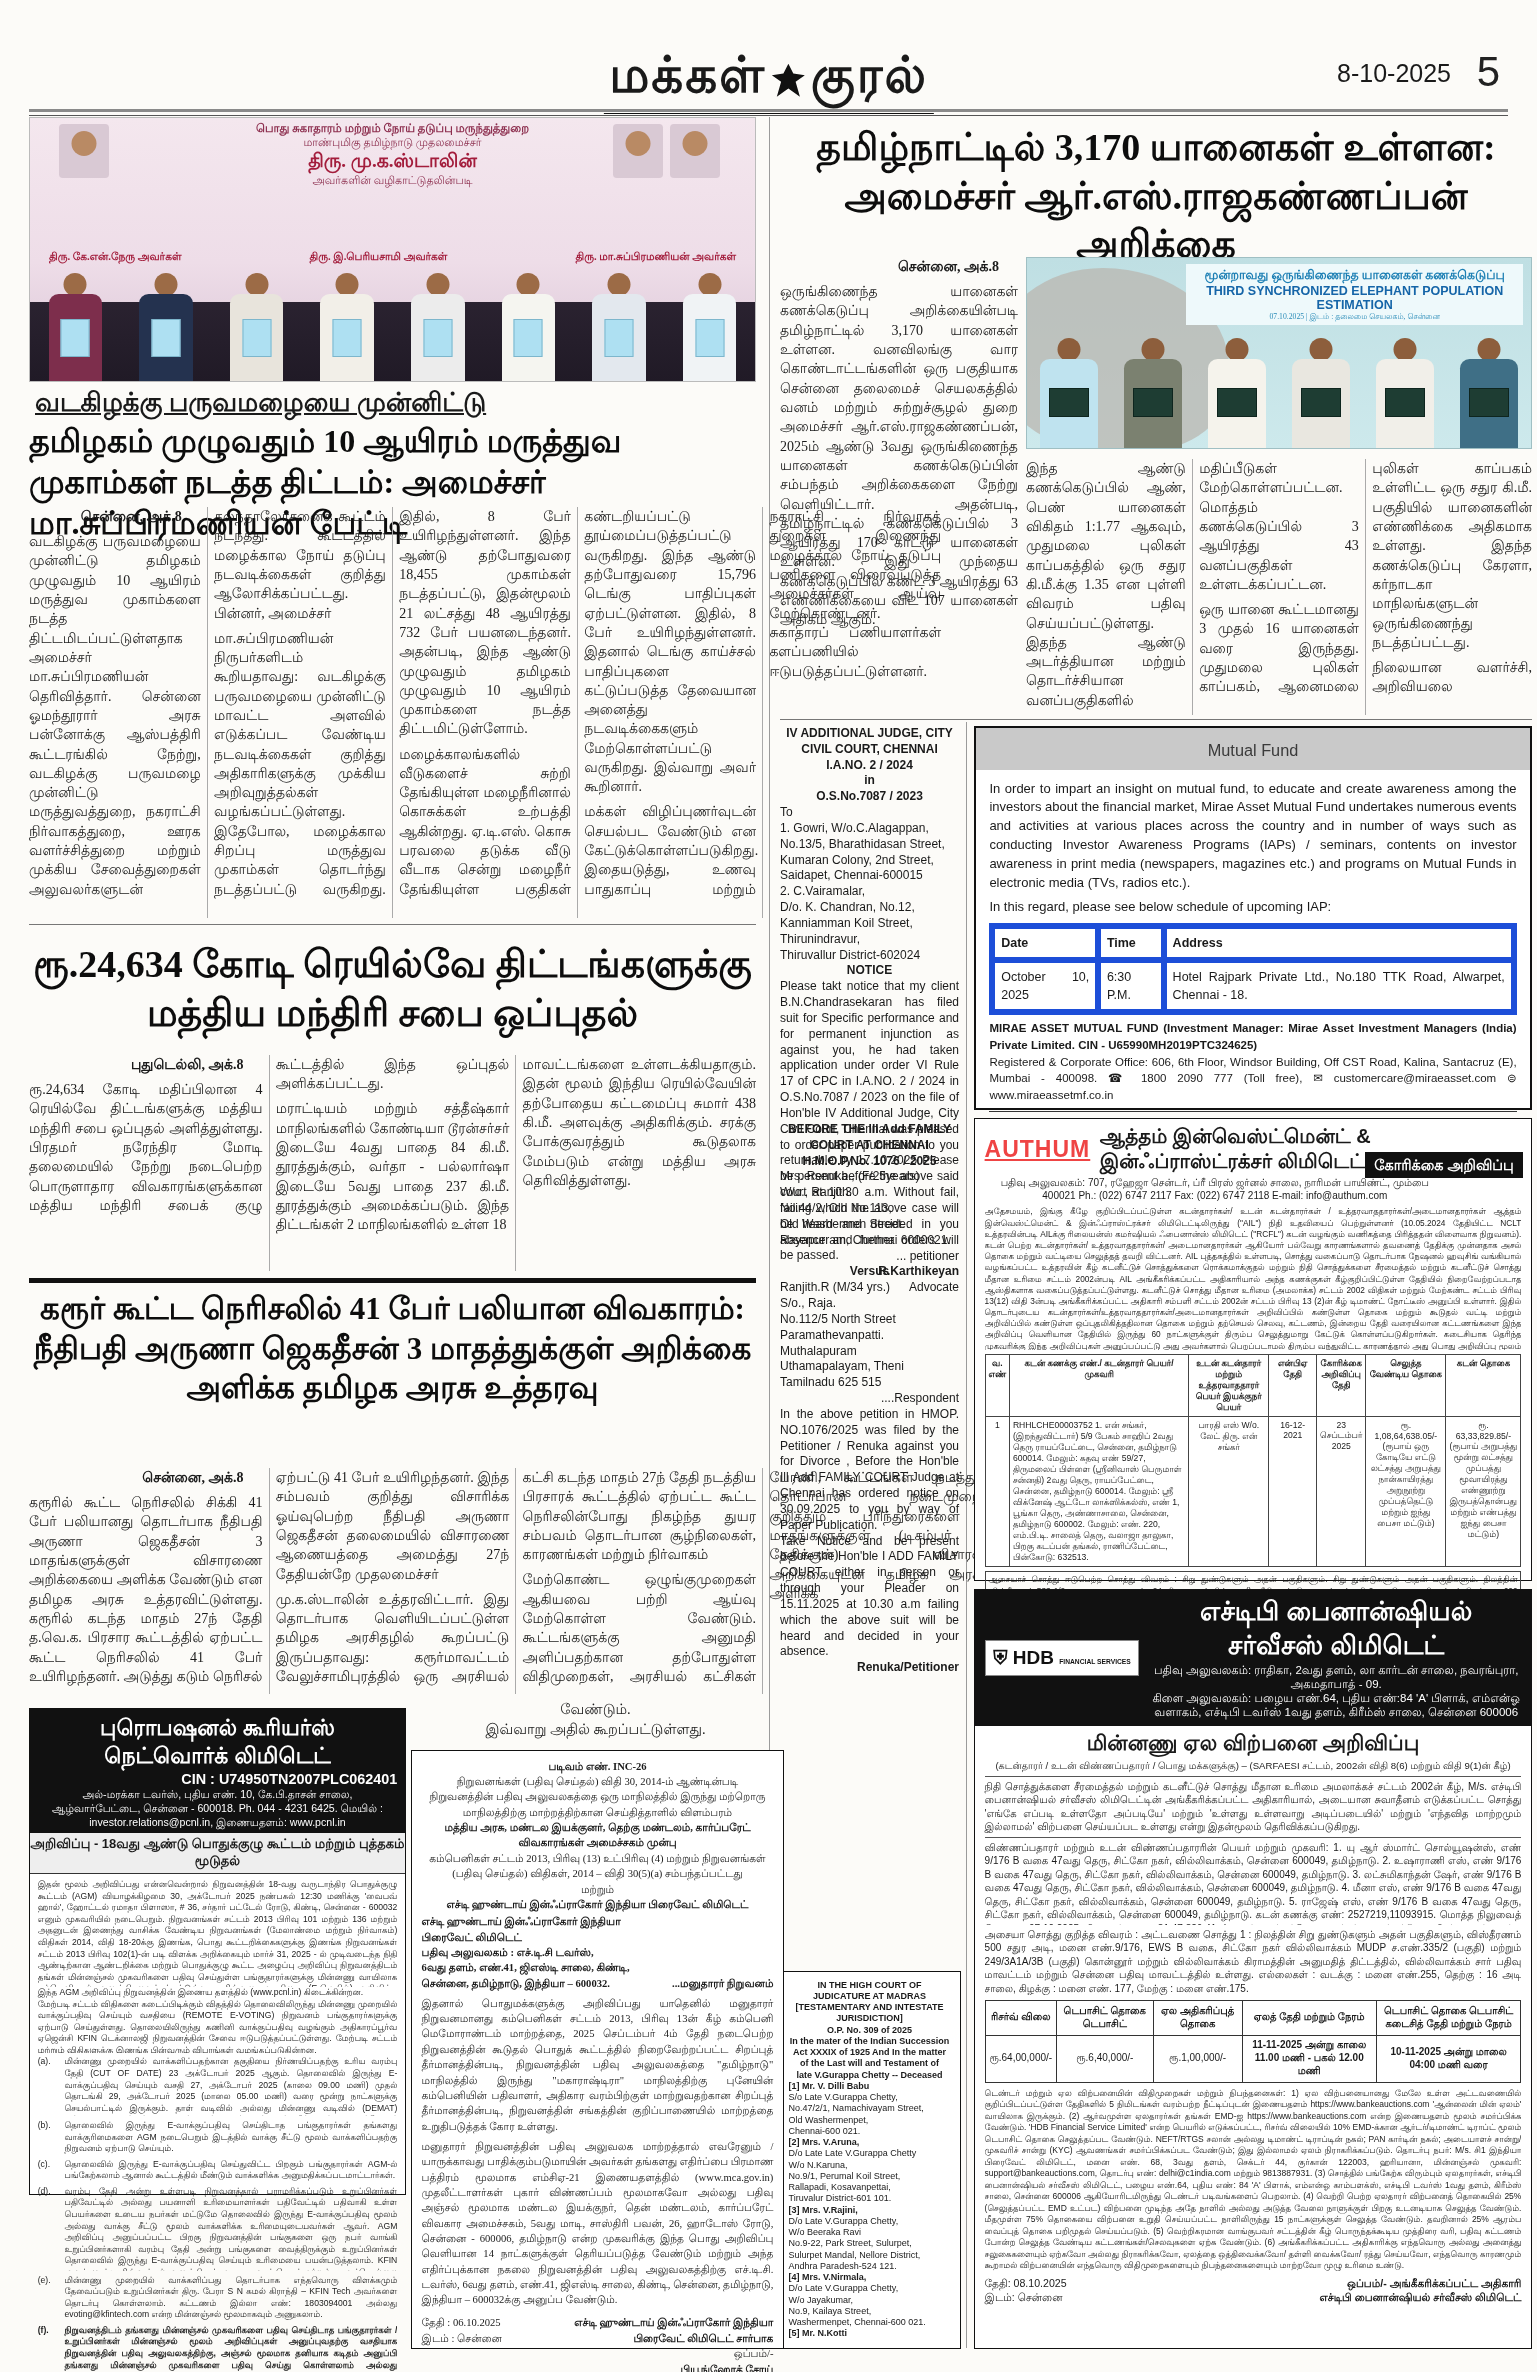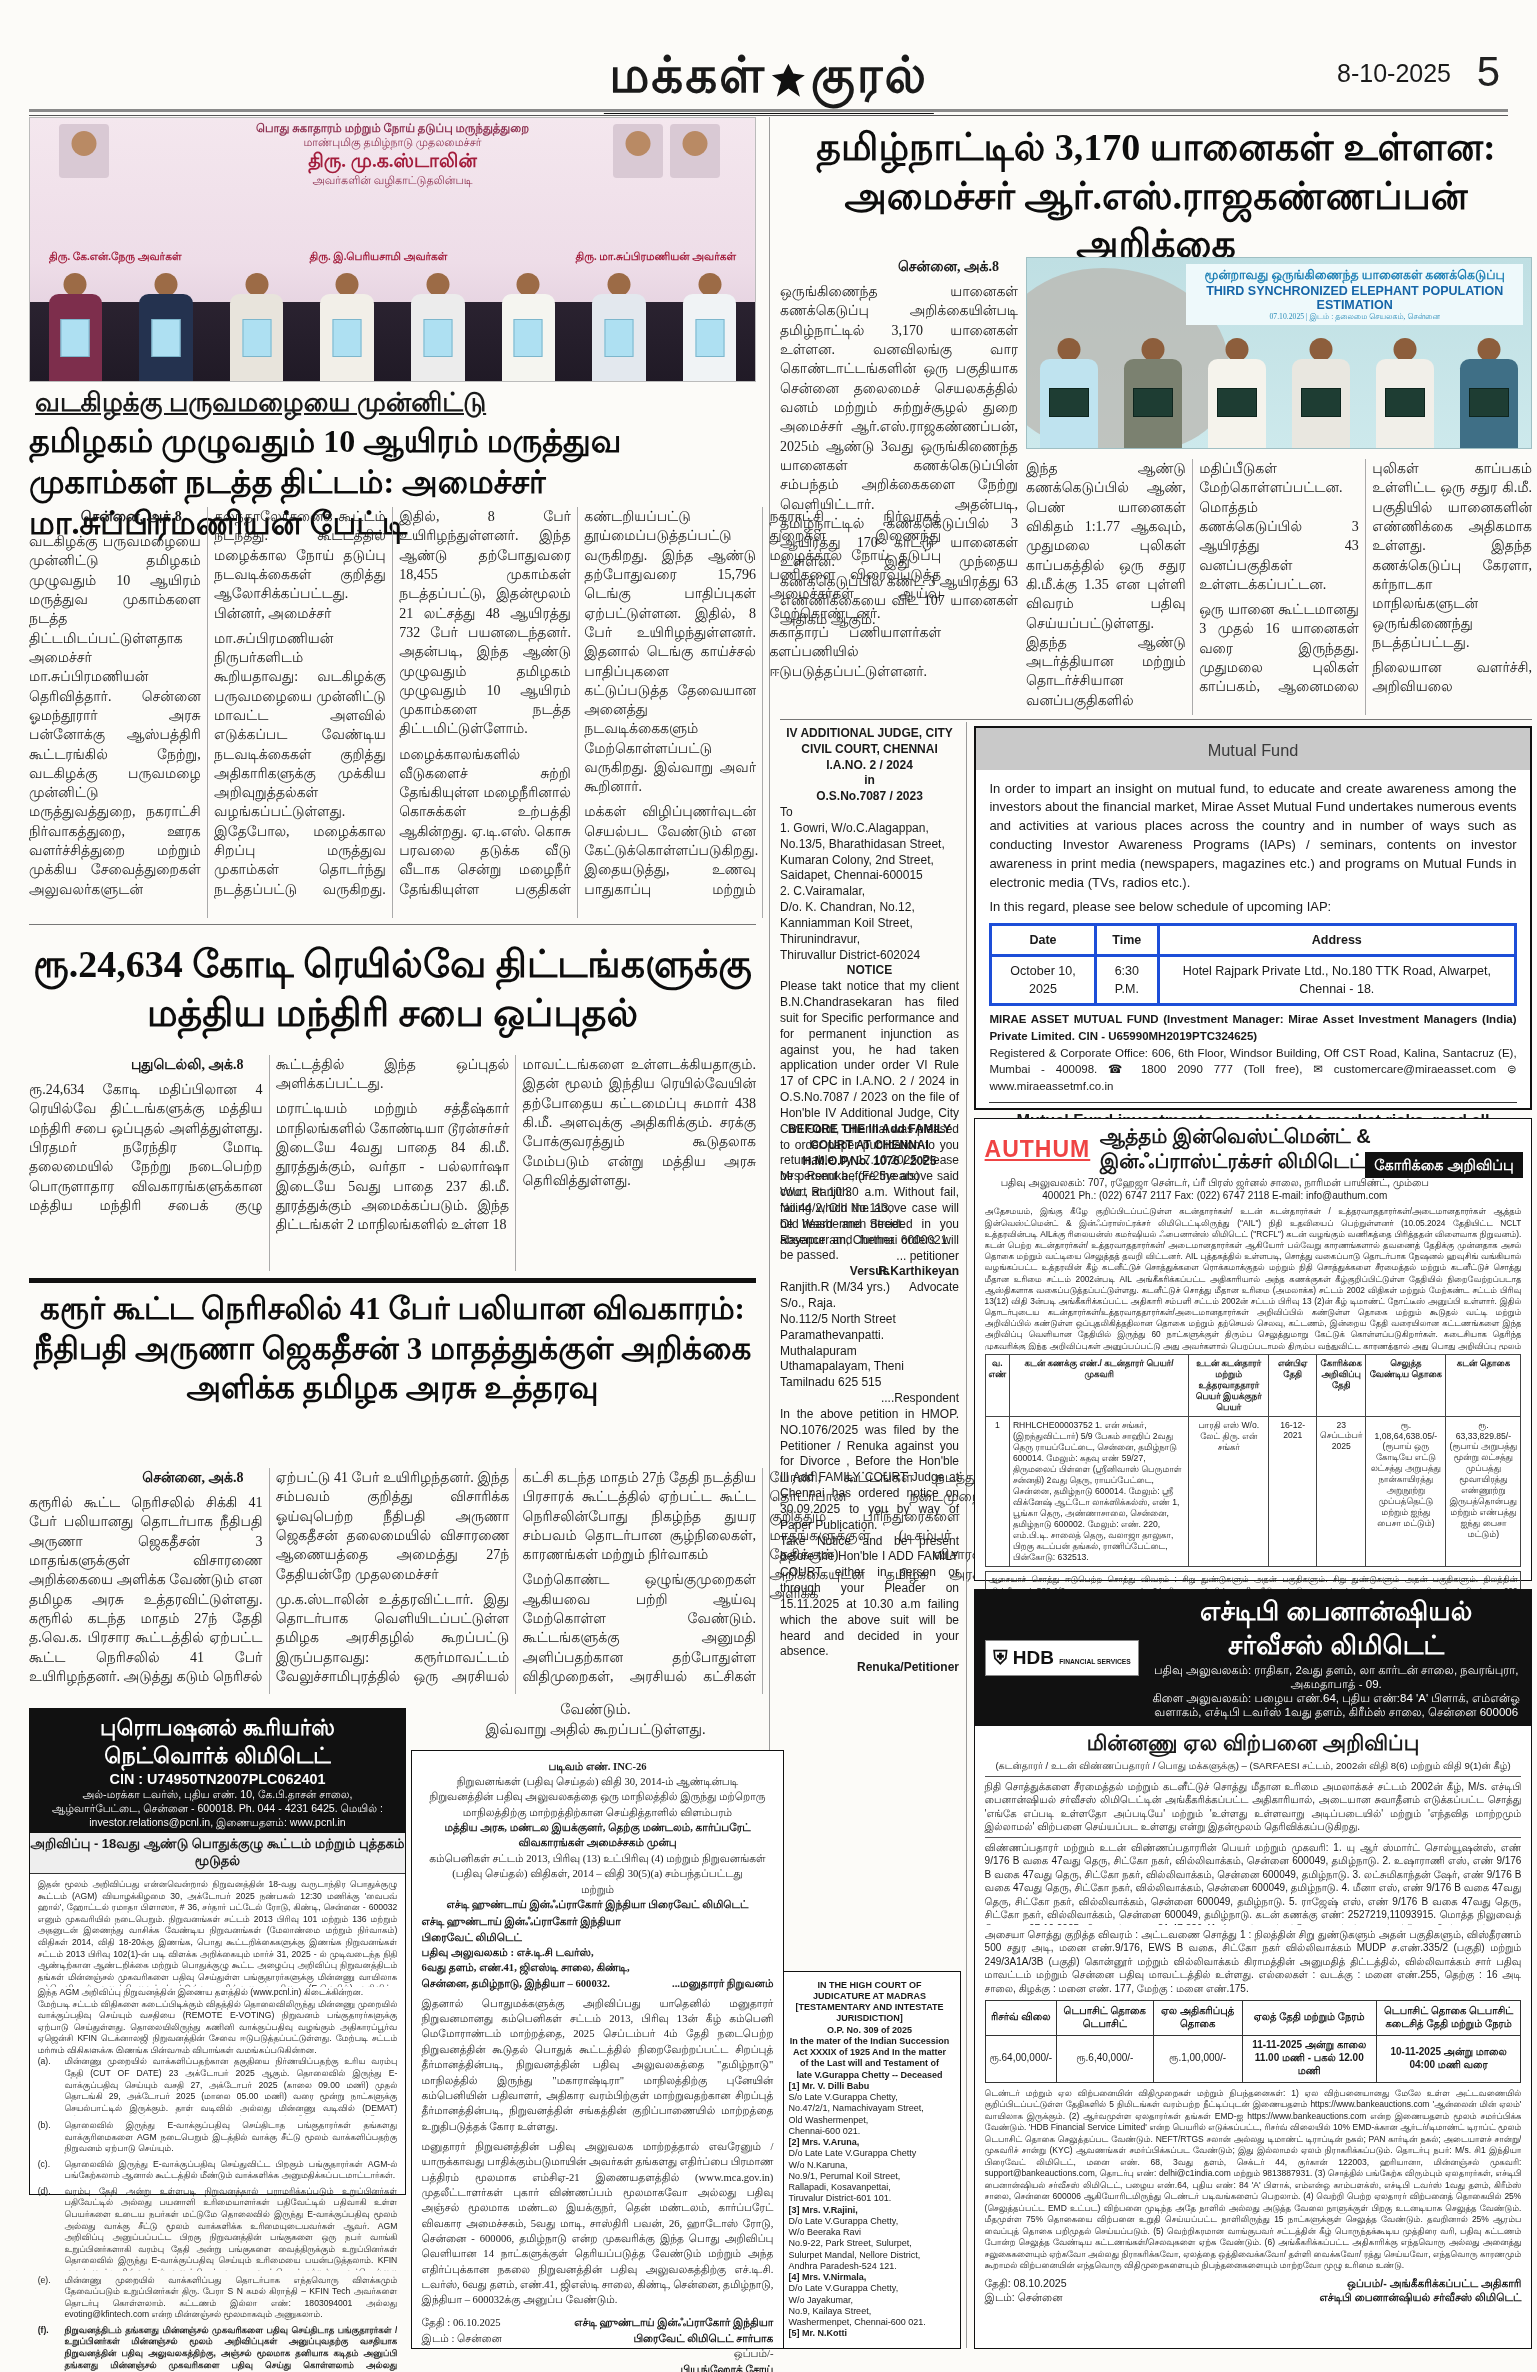--- a/index.html
+++ b/index.html
@@ -65,21 +65,21 @@
   .court { font-family:"Liberation Sans",sans-serif; font-size:12px; line-height:1.32; }
   .court .hd { font-weight:bold; text-align:center; }
   .court .rt { text-align:right; }
 
   
   .mirae-band { background:#c9c9c9; text-align:center; padding:13.4px 0 9.6px; }
   .mirae-logo { font-size:38px; font-weight:bold; color:#3a3a3a; font-family:"Liberation Sans",sans-serif; letter-spacing:1px; font-style:italic; }
   .mirae-sub { font-size:16.3px; color:#3a3a3a; font-family:"Liberation Sans",sans-serif; }
   .mirae-body { padding:9.6px 13.4px; font-size:13px; line-height:1.45; text-align:justify; font-family:"Liberation Sans",sans-serif; }
   table.sched { width:100%; border-collapse:collapse; margin-top:5.8px; font-size:12.5px; font-family:"Liberation Sans",sans-serif; }
-  table.sched th, table.sched td { border:3px solid #1d4ed8; padding:4.8px 5.8px; text-align:center; }
+  table.sched th, table.sched td { border:6px solid #1d4ed8; padding:4.8px 5.8px; }
 
   
   .authum-head { display:flex; align-items:center; gap:9.6px; padding:5.8px 9.6px 1.9px; }
   .authum-logo { font-size:23px; font-weight:bold; letter-spacing:1px; text-decoration:underline; color:#ef4444; font-family:"Liberation Sans",sans-serif; }
   .authum-title { font-size:20px; font-weight:bold; }
   .authum-addr { font-size:10px; text-align:center; padding:0 86px 3.8px 9.6px; }
   .authum-badge { position:absolute; right:7.7px; top:33px; background:#111; color:#fff; font-size:14.4px; font-weight:bold; text-align:center; padding:3.8px 9.6px; line-height:1.3; }
   table.loan { width:100%; border-collapse:collapse; font-size:8.6px; margin:3.8px 0; }
   table.loan th, table.loan td { border:1px solid #444; padding:2.9px; vertical-align:top; text-align:center; }
   table.loan td.lt { text-align:left; }
@@ -91,21 +91,21 @@
   .hdb-ht { flex:1; text-align:center; }
   .hdb-ht .t1 { font-size:26px; font-weight:bold; }
   .hdb-ht .t2 { font-size:11.5px; }
   .hdb-title { font-size:21px; font-weight:bold; text-align:center; padding:3.8px 0 1.9px; }
   table.auction { width:100%; border-collapse:collapse; font-size:10px; margin:4.8px 0; }
   table.auction th, table.auction td { border:1.4px solid #333; padding:3.8px; text-align:center; }
 
   
   .pro-head { background:#111; color:#fff; text-align:center; padding:5.8px 7.7px 3.8px; }
   .pro-head .t1 { font-size:22px; font-weight:bold; }
-  .pro-head .t2 { font-size:14.4px; font-weight:bold; font-family:"Liberation Sans",sans-serif; }
+  .pro-head .t2 { font-size:14.4px; font-weight:bold; font-family:"Liberation Sans",sans-serif;text-align:right; }
   .pro-head .t3 { font-size:10.6px; line-height:1.35; }
   .pro-sub { text-align:center; font-weight:bold; font-size:13px; border-bottom:1px solid #333; padding:2.9px 0; background:#eee; }
   ol.alpha { list-style:none; margin-left:0; }
   ol.alpha li { margin-bottom:3.8px; display:flex; gap:5.8px; }
   ol.alpha .mk { flex:0 0 21px; }
 
   .sigrow { display:flex; justify-content:space-between; margin-top:5.8px; font-size:10.6px; }
 </style>
 </head>
 <body>

